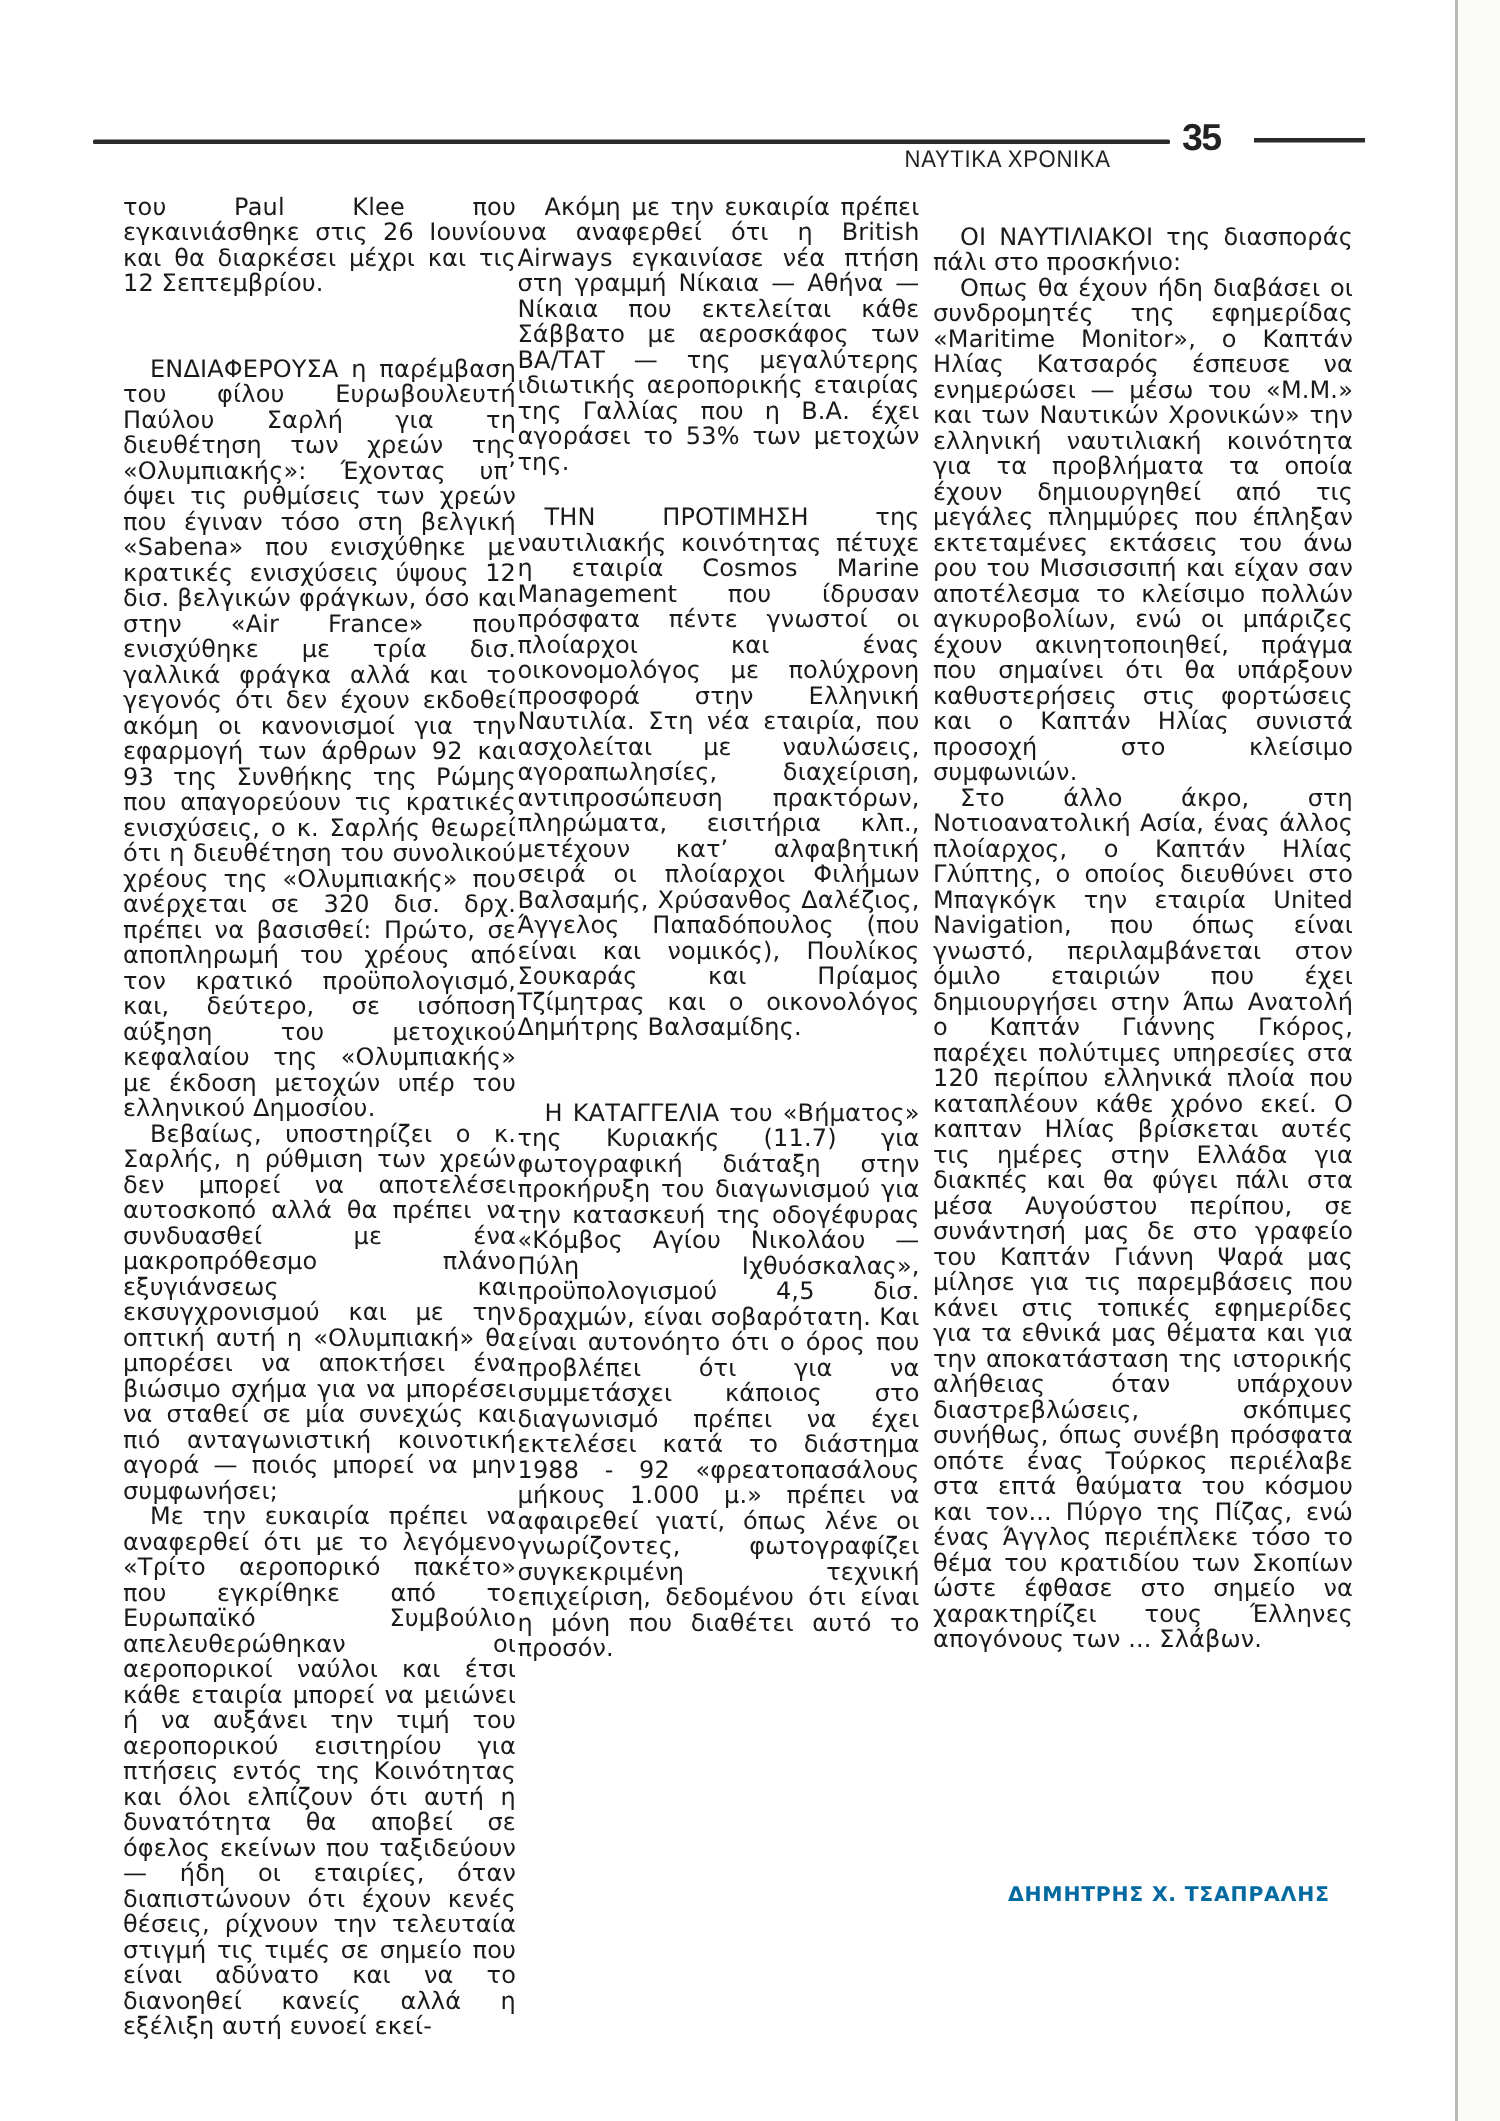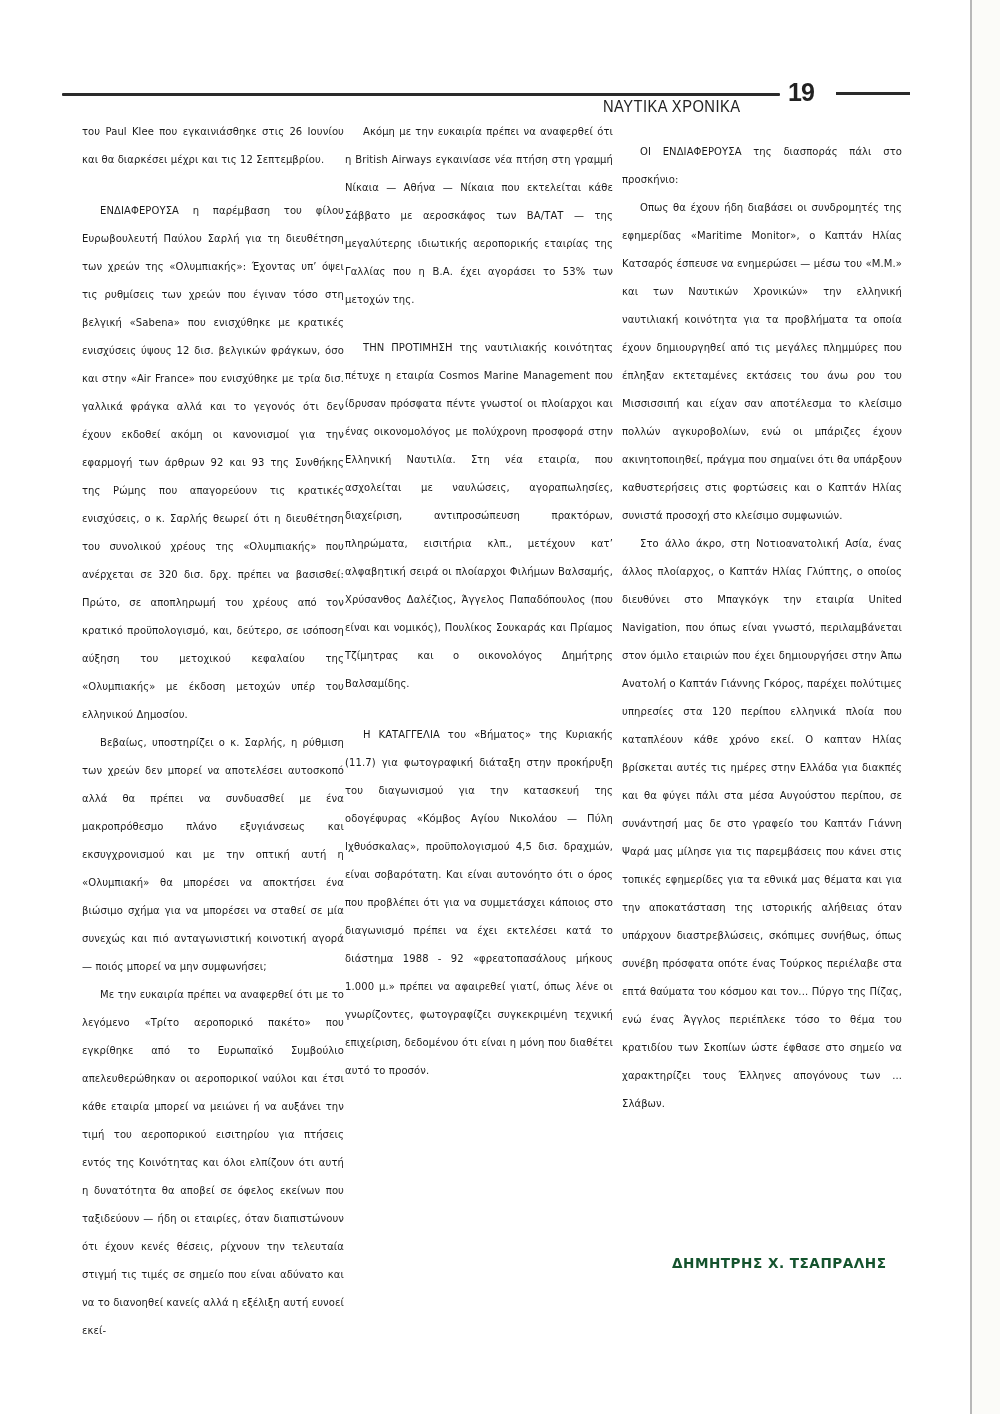--- a/index.html
+++ b/index.html
@@ -7,56 +7,56 @@
     width: 1000px; height: 1414px; background: #ffffff; position: relative; overflow: hidden;
     font-family: "DejaVu Sans", sans-serif; color: #1a1a1a;
   }
   .edge { position: absolute; left: 970px; top: 0; width: 2px; height: 1414px; background: #b8b8b8; }
   .edge-right { position: absolute; left: 972px; top: 0; width: 28px; height: 1414px; background: #fbfbf8; }
   .rule-left { position: absolute; left: 62px; top: 93px; width: 718px; height: 3px; background: #2a2a2a; border-radius: 1px; }
   .rule-right { position: absolute; left: 836px; top: 92px; width: 74px; height: 3px; background: #2a2a2a; }
   .page-num { position: absolute; left: 788px; top: 78px; font-family: "Liberation Sans", sans-serif; font-weight: bold; font-size: 25px; letter-spacing: -1px; color: #222; }
   .pub-title { position: absolute; left: 603px; top: 98px; font-family: "Liberation Sans", sans-serif; font-size: 16px; letter-spacing: 0.5px; color: #222; transform: scaleX(0.92); transform-origin: left; }
   .col {
-    position: absolute; top: 118px; width: 262px;
-    font-size: 10px; line-height: 28px; text-align: justify;
+    position: absolute; top: 129px; width: 262px;
+    font-size: 16px; line-height: 17px; text-align: justify;
     letter-spacing: 0.1px;
   }
   .col1 { left: 82px; }
   .col2 { left: 345px; width: 268px; }
   .col3 { left: 622px; width: 280px; }
   .col p { margin: 0; text-indent: 18px; hyphens: manual; }
   .col p.noindent { text-indent: 0; }
   .col p.gap { margin-top: 20px; }
-  .col p.gap2 { margin-top: 23px; }
-  .signature { position: absolute; left: 672px; top: 1255px; font-weight: bold; font-size: 13.6px; letter-spacing: 0.5px; color: #14532d; }
+  .col p.gap2 { margin-top: 40px; }
+  .signature { position: absolute; left: 672px; top: 1255px; font-weight: bold; font-size: 13.6px; letter-spacing: 0.5px; color: #0369a1; }
 </style>
 </head>
 <body>
 
 <div class="edge-right"></div>
 <div class="edge"></div>
 
 <div class="rule-left"></div>
-<div class="page-num">19</div>
+<div class="page-num">35</div>
 <div class="rule-right"></div>
 <div class="pub-title">ΝΑΥΤΙΚΑ  ΧΡΟΝΙΚΑ</div>
 
 <div class="col col1">
   <p class="noindent"><b></b><span>του Paul Klee που εγκαινιάσθηκε στις 26 Ιουνίου και θα διαρκέσει μέχρι και τις 12 Σεπτεμβρίου.</span></p>
   <p class="gap2"><span>ΕΝΔΙΑΦΕΡΟΥΣΑ</span><span> η παρέμβαση του φίλου Ευρωβουλευτή Παύλου Σαρλή για τη διευθέτηση των χρεών της «Ολυμπιακής»: Έχοντας υπ’ όψει τις ρυθμίσεις των χρεών που έγιναν τόσο στη βελγική «Sabena» που ενισχύθηκε με κρατικές ενισχύσεις ύψους 12 δισ. βελγικών φράγκων, όσο και στην «Air France» που ενισχύθηκε με τρία δισ. γαλλικά φράγκα αλλά και το γεγονός ότι δεν έχουν εκδοθεί ακόμη οι κανονισμοί για την εφαρμογή των άρθρων 92 και 93 της Συνθήκης της Ρώμης που απαγορεύουν τις κρατικές ενισχύσεις, ο κ. Σαρλής θεωρεί ότι η διευθέτηση του συνολικού χρέους της «Ολυμπιακής» που ανέρχεται σε 320 δισ. δρχ. πρέπει να βασισθεί: Πρώτο, σε αποπληρωμή του χρέους από τον κρατικό προϋπολογισμό, και, δεύτερο, σε ισόποση αύξηση του μετοχικού κεφαλαίου της «Ολυμπιακής» με έκδοση μετοχών υπέρ του ελληνικού Δημοσίου.</span></p>
   <p><span></span><span>Βεβαίως, υποστηρίζει ο κ. Σαρλής, η ρύθμιση των χρεών δεν μπορεί να αποτελέσει αυτοσκοπό αλλά θα πρέπει να συνδυασθεί με ένα μακροπρόθεσμο πλάνο εξυγιάνσεως και εκσυγχρονισμού και με την οπτική αυτή η «Ολυμπιακή» θα μπορέσει να αποκτήσει ένα βιώσιμο σχήμα για να μπορέσει να σταθεί σε μία συνεχώς και πιό ανταγωνιστική κοινοτική αγορά — ποιός μπορεί να μην συμφωνήσει;</span></p>
   <p><span></span><span>Με την ευκαιρία πρέπει να αναφερθεί ότι με το λεγόμενο «Τρίτο αεροπορικό πακέτο» που εγκρίθηκε από το Ευρωπαϊκό Συμβούλιο απελευθερώθηκαν οι αεροπορικοί ναύλοι και έτσι κάθε εταιρία μπορεί να μειώνει ή να αυξάνει την τιμή του αεροπορικού εισιτηρίου για πτήσεις εντός της Κοινότητας και όλοι ελπίζουν ότι αυτή η δυνατότητα θα αποβεί σε όφελος εκείνων που ταξιδεύουν — ήδη οι εταιρίες, όταν διαπιστώνουν ότι έχουν κενές θέσεις, ρίχνουν την τελευταία στιγμή τις τιμές σε σημείο που είναι αδύνατο και να το διανοηθεί κανείς αλλά η εξέλιξη αυτή ευνοεί εκεί-</span></p>
 </div>
 
 <div class="col col2">
   <p><span></span><span>Ακόμη με την ευκαιρία πρέπει να αναφερθεί ότι η British Airways εγκαινίασε νέα πτήση στη γραμμή Νίκαια — Αθήνα — Νίκαια που εκτελείται κάθε Σάββατο με αεροσκάφος των ΒΑ/ΤΑΤ — της μεγαλύτερης ιδιωτικής αεροπορικής εταιρίας της Γαλλίας που η Β.Α. έχει αγοράσει το 53% των μετοχών της.</span></p>
   <p class="gap"><span>ΤΗΝ ΠΡΟΤΙΜΗΣΗ</span><span> της ναυτιλιακής κοινότητας πέτυχε η εταιρία Cosmos Marine Management που ίδρυσαν πρόσφατα πέντε γνωστοί οι πλοίαρχοι και ένας οικονομολόγος με πολύχρονη προσφορά στην Ελληνική Ναυτιλία. Στη νέα εταιρία, που ασχολείται με ναυλώσεις, αγοραπωλησίες, διαχείριση, αντιπροσώπευση πρακτόρων, πληρώματα, εισιτήρια κλπ., μετέχουν κατ’ αλφαβητική σειρά οι πλοίαρχοι Φιλήμων Βαλσαμής, Χρύσανθος Δαλέζιος, Άγγελος Παπαδόπουλος (που είναι και νομικός), Πουλίκος Σουκαράς και Πρίαμος Τζίμητρας και ο οικονολόγος Δημήτρης Βαλσαμίδης.</span></p>
   <p class="gap2"><span>Η ΚΑΤΑΓΓΕΛΙΑ</span><span> του «Βήματος» της Κυριακής (11.7) για φωτογραφική διάταξη στην προκήρυξη του διαγωνισμού για την κατασκευή της οδογέφυρας «Κόμβος Αγίου Νικολάου — Πύλη Ιχθυόσκαλας», προϋπολογισμού 4,5 δισ. δραχμών, είναι σοβαρότατη. Και είναι αυτονόητο ότι ο όρος που προβλέπει ότι για να συμμετάσχει κάποιος στο διαγωνισμό πρέπει να έχει εκτελέσει κατά το διάστημα 1988 - 92 «φρεατοπασάλους μήκους 1.000 μ.» πρέπει να αφαιρεθεί γιατί, όπως λένε οι γνωρίζοντες, φωτογραφίζει συγκεκριμένη τεχνική επιχείριση, δεδομένου ότι είναι η μόνη που διαθέτει αυτό το προσόν.</span></p>
 </div>
 
 <div class="col col3">
-  <p class="gap"><span>ΟΙ ΕΝΔΙΑΦΕΡΟΥΣΑ</span><span> της διασποράς πάλι στο προσκήνιο:</span></p>
+  <p class="gap"><span>ΟΙ ΝΑΥΤΙΛΙΑΚΟΙ</span><span> της διασποράς πάλι στο προσκήνιο:</span></p>
   <p><span></span><span>Οπως θα έχουν ήδη διαβάσει οι συνδρομητές της εφημερίδας «Maritime Monitor», ο Καπτάν Ηλίας Κατσαρός έσπευσε να ενημερώσει — μέσω του «Μ.Μ.» και των Ναυτικών Χρονικών» την ελληνική ναυτιλιακή κοινότητα για τα προβλήματα τα οποία έχουν δημιουργηθεί από τις μεγάλες πλημμύρες που έπληξαν εκτεταμένες εκτάσεις του άνω ρου του Μισσισσιπή και είχαν σαν αποτέλεσμα το κλείσιμο πολλών αγκυροβολίων, ενώ οι μπάριζες έχουν ακινητοποιηθεί, πράγμα που σημαίνει ότι θα υπάρξουν καθυστερήσεις στις φορτώσεις και ο Καπτάν Ηλίας συνιστά προσοχή στο κλείσιμο συμφωνιών.</span></p>
   <p><span></span><span>Στο άλλο άκρο, στη Νοτιοανατολική Ασία, ένας άλλος πλοίαρχος, ο Καπτάν Ηλίας Γλύπτης, ο οποίος διευθύνει στο Μπαγκόγκ την εταιρία United Navigation, που όπως είναι γνωστό, περιλαμβάνεται στον όμιλο εταιριών που έχει δημιουργήσει στην Άπω Ανατολή ο Καπτάν Γιάννης Γκόρος, παρέχει πολύτιμες υπηρεσίες στα 120 περίπου ελληνικά πλοία που καταπλέουν κάθε χρόνο εκεί. Ο καπταν Ηλίας βρίσκεται αυτές τις ημέρες στην Ελλάδα για διακπές και θα φύγει πάλι στα μέσα Αυγούστου περίπου, σε συνάντησή μας δε στο γραφείο του Καπτάν Γιάννη Ψαρά μας μίλησε για τις παρεμβάσεις που κάνει στις τοπικές εφημερίδες για τα εθνικά μας θέματα και για την αποκατάσταση της ιστορικής αλήθειας όταν υπάρχουν διαστρεβλώσεις, σκόπιμες συνήθως, όπως συνέβη πρόσφατα οπότε ένας Τούρκος περιέλαβε στα επτά θαύματα του κόσμου και τον... Πύργο της Πίζας, ενώ ένας Άγγλος περιέπλεκε τόσο το θέμα του κρατιδίου των Σκοπίων ώστε έφθασε στο σημείο να χαρακτηρίζει τους Έλληνες απογόνους των ... Σλάβων.</span></p>
 </div>
 
 <div class="signature">ΔΗΜΗΤΡΗΣ Χ. ΤΣΑΠΡΑΛΗΣ</div>
 
 </body></html>

